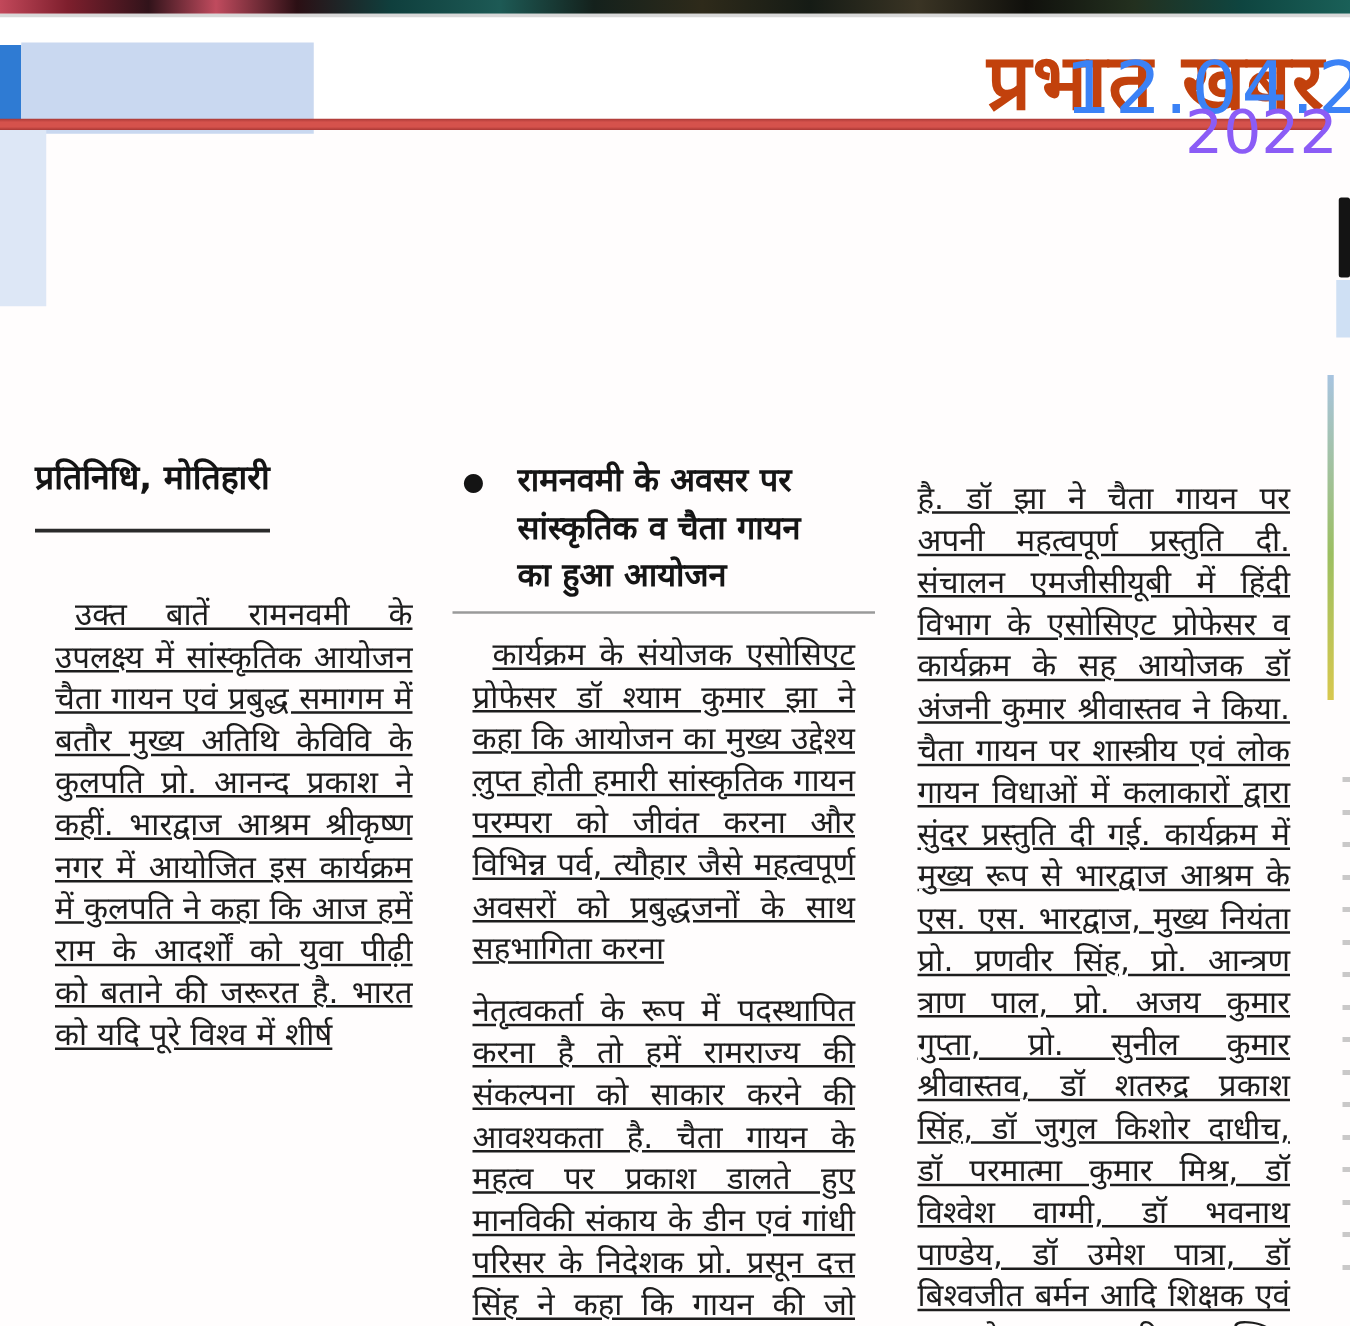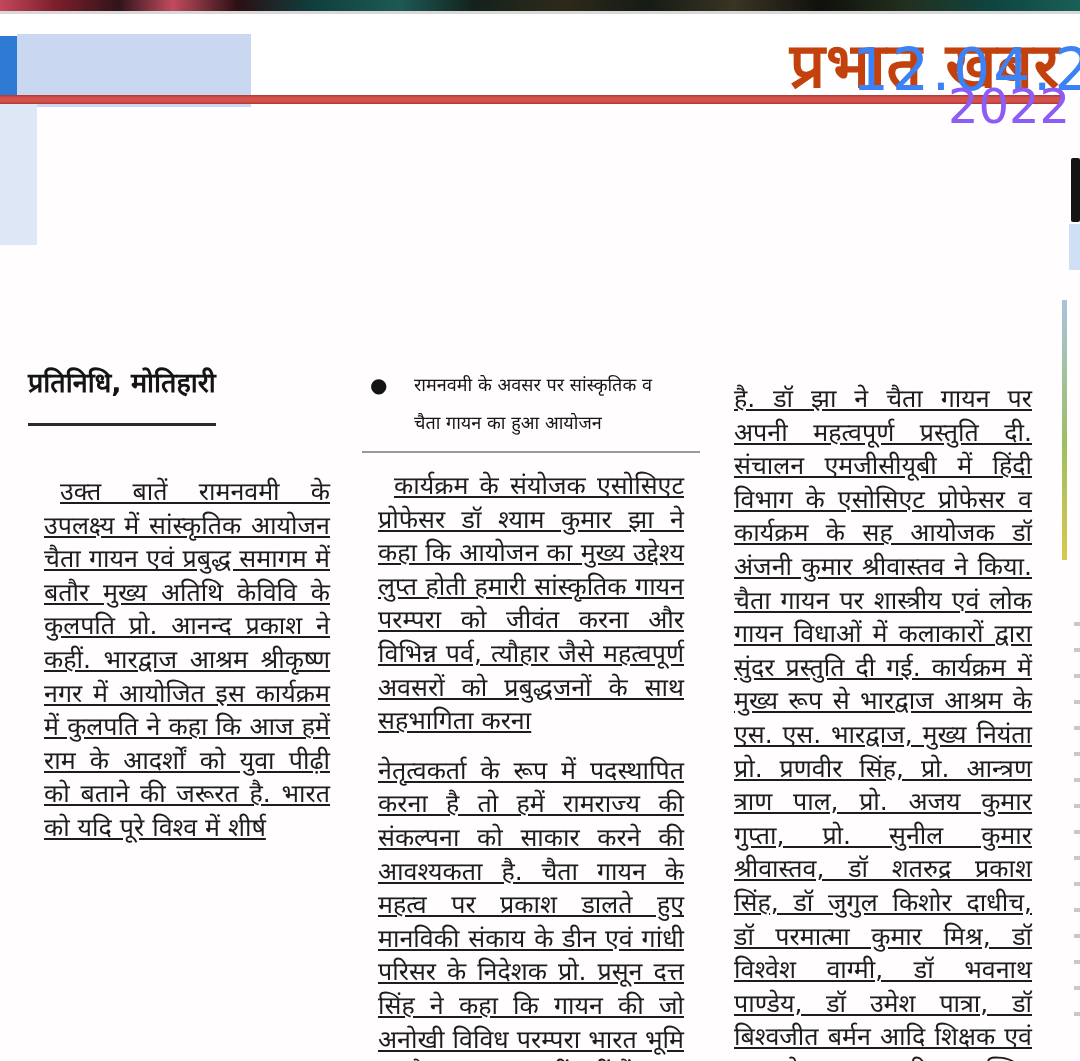--- a/index.html
+++ b/index.html
@@ -49,21 +49,21 @@
   .col2{left:362px; width:338px;}
   .col3{left:718px; width:330px;}
   .byline{
     font-size:27px; font-weight:bold; color:#141414; line-height:34px;
     border-bottom:3px solid #2b2b2b; display:inline-block; padding-bottom:23px; margin-bottom:33px;
   }
   .para{margin:16px; text-justify:inter-word;text-decoration:underline;}
   .indent{text-indent:16px;}
   .highlight{display:flex; align-items:flex-start; padding-left:8px;}
   .bullet{flex:0 0 20px; font-size:20px; line-height:38px; margin-right:24px; color:#141414;}
-  .hl-text{width:252px; font-size:18px; font-weight:normal; color:#151515; line-height:38px; text-align:left;}
+  .hl-text{width:252px; font-size:26px; font-weight:bold; color:#151515; line-height:38px; text-align:left;}
   .hl-rule{border:0; border-top:2px solid #9a9a9a; margin:9px 0 5px 0; width:100%;}
 
   
   .frag-black {position:absolute; left:1071px; top:158px; width:9px; height:64px; background:#141414; border-radius:2px;}
   .frag-blue  {position:absolute; left:1069px; top:224px; width:11px; height:46px; background:#cfe0f4;}
   .frag-sliver{position:absolute; left:1062px; top:300px; width:5px; height:260px;
                background:linear-gradient(180deg,#a8c4e0,#9cbf62 55%,#d8c84e);}
   .frag-ticks {position:absolute; left:1074px; top:600px; width:6px; height:420px; opacity:.55;
                background:repeating-linear-gradient(180deg,transparent 0 22px,#9e9e9e 22px 26px);}
 </style>

